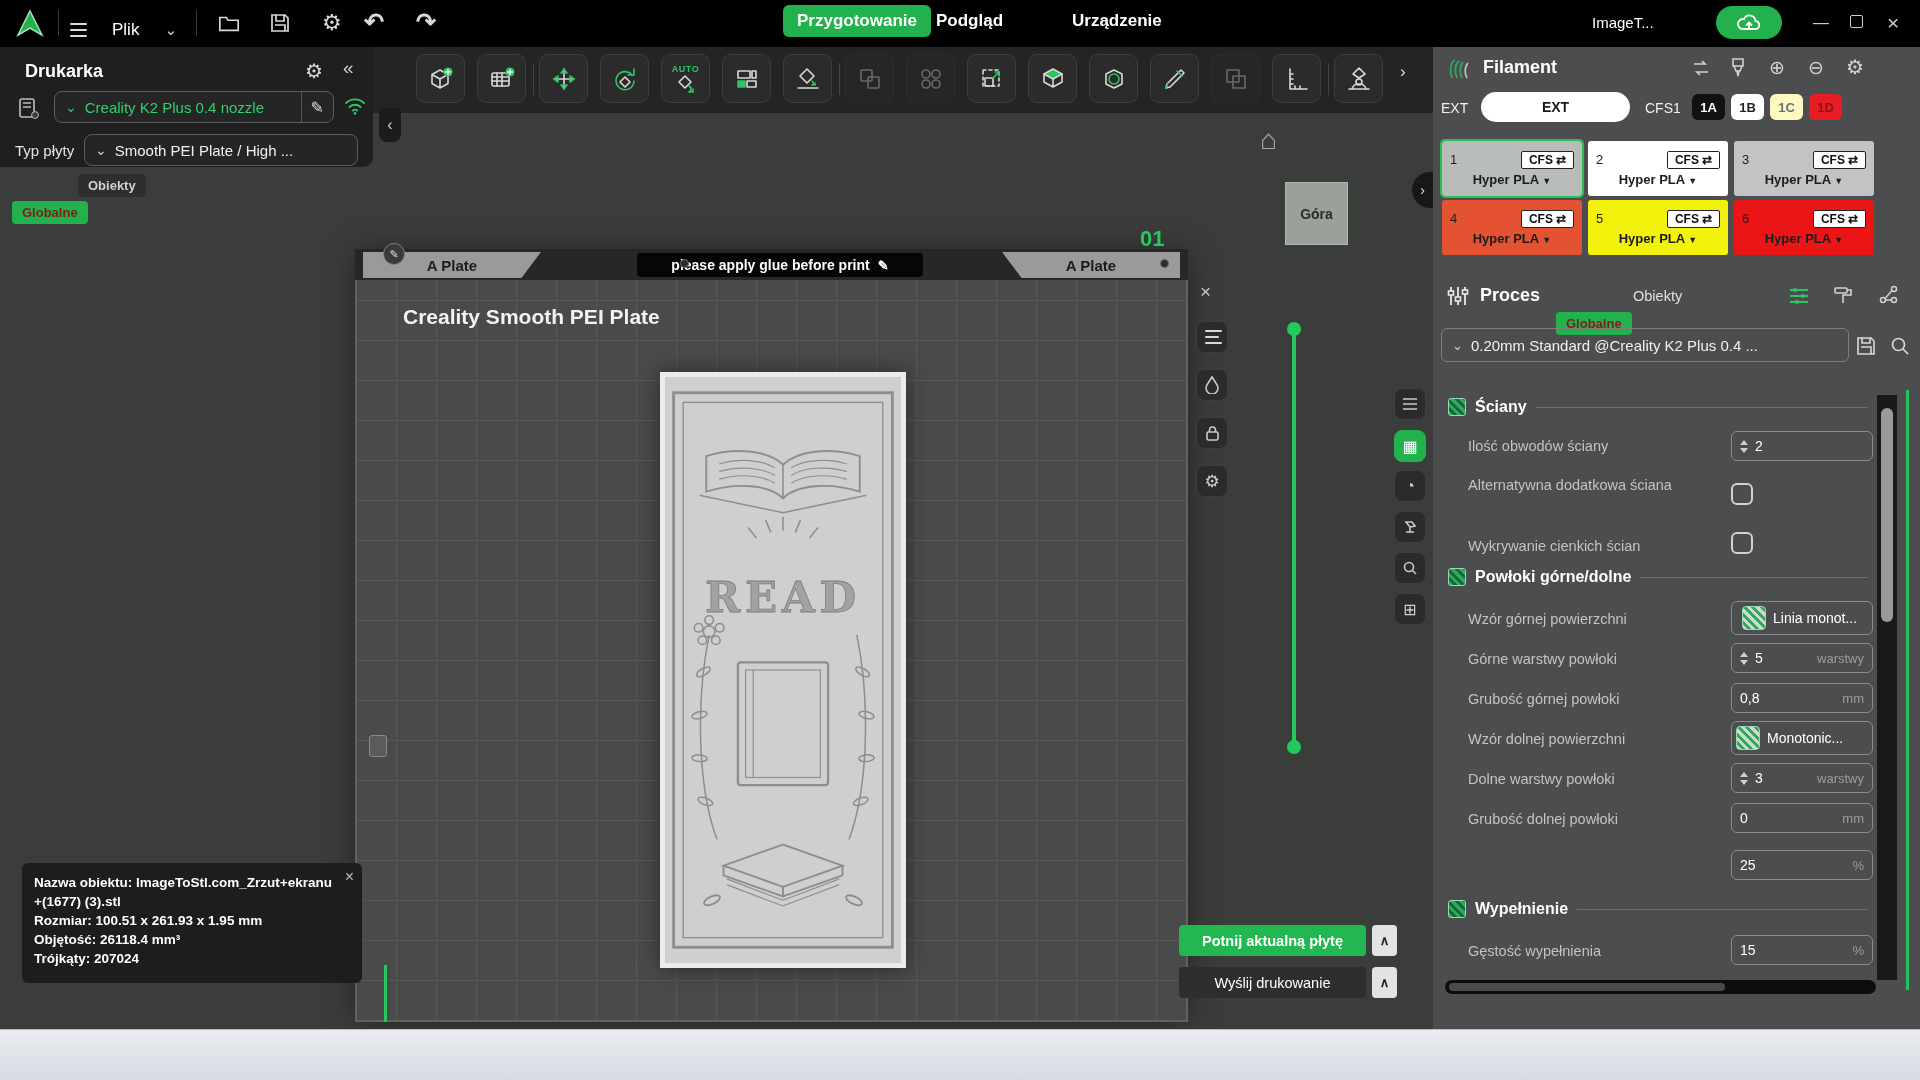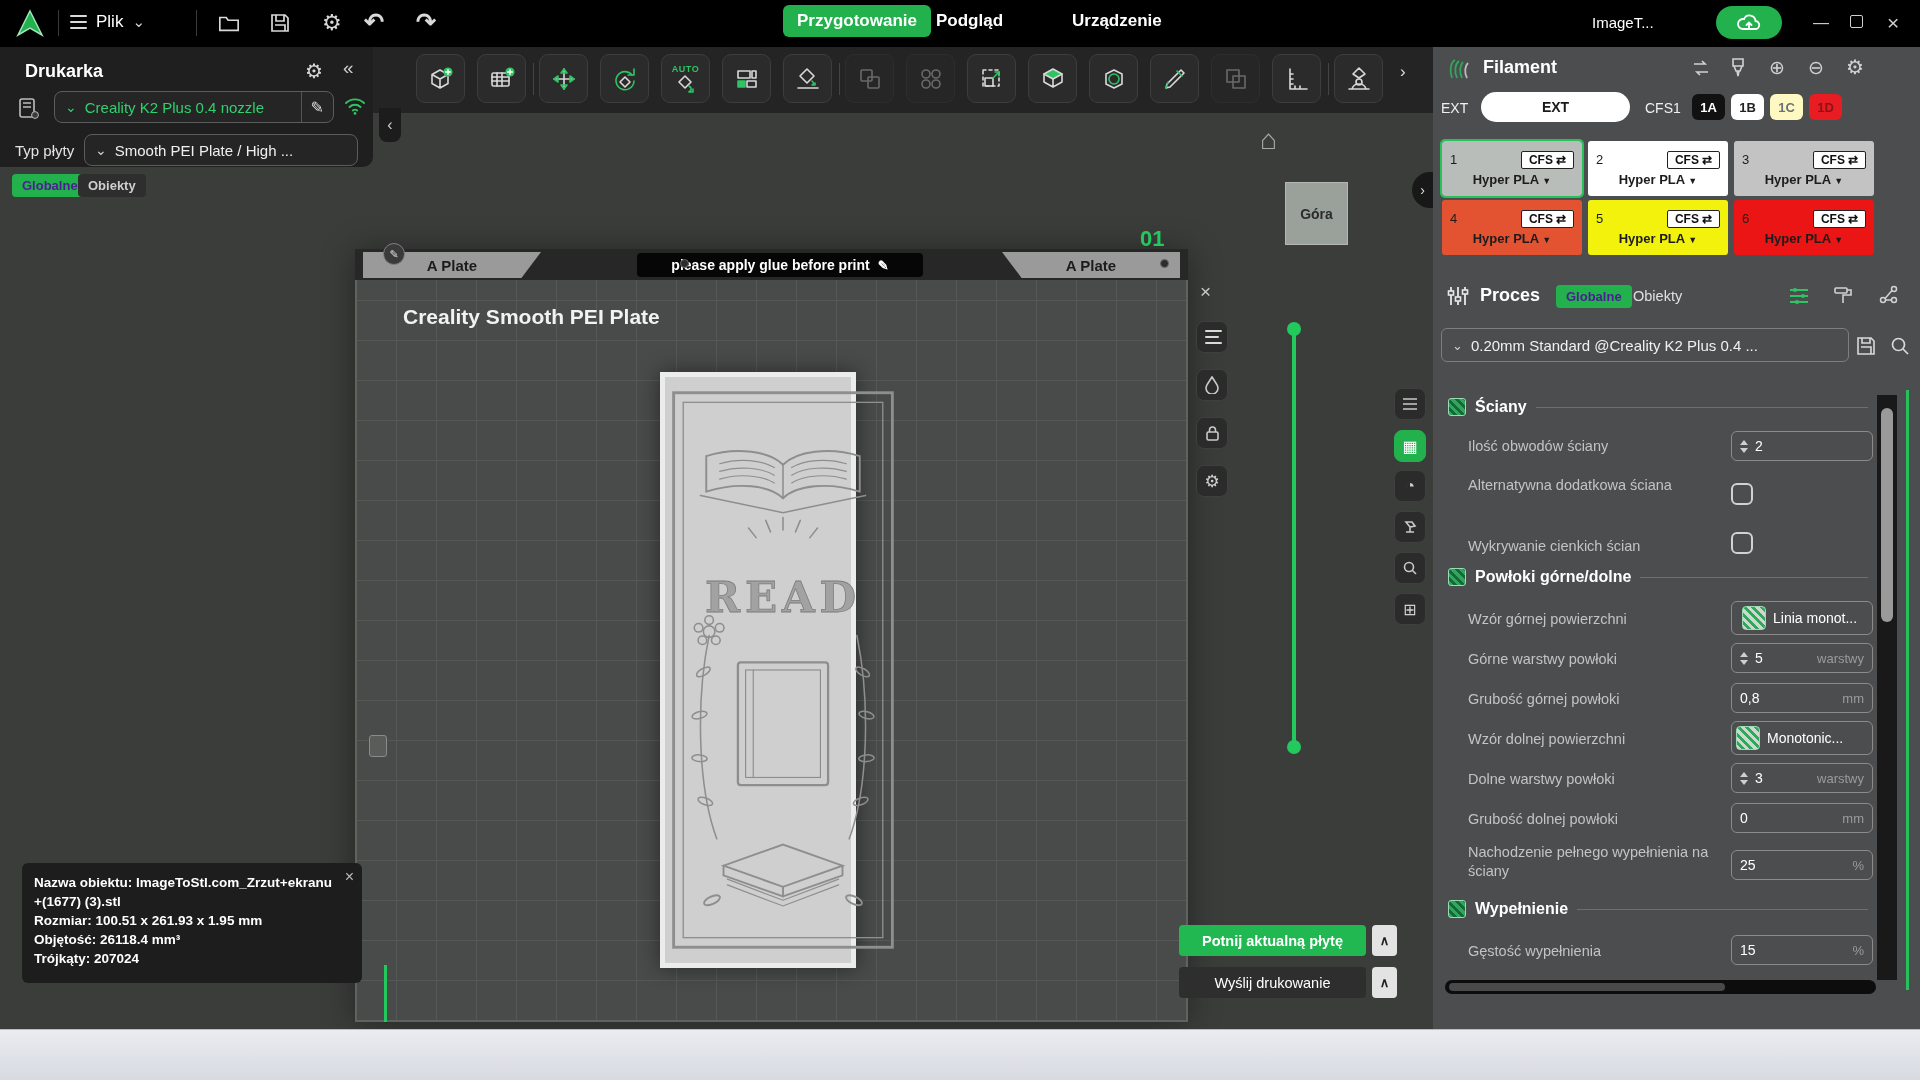--- a/index.html
+++ b/index.html
@@ -20,21 +20,21 @@
   .tab { color:#fff; font-size:17px; font-weight:bold; padding:6px 14px; border-radius:6px; }
   .tab.active { background:#23b14d; }
   .win-ctl { color:#cfcfcf; font-size:16px; }
 
   
   .lpanel { left:0; top:47px; width:373px; height:120px; background:#1e1f1e; border-radius:0 0 10px 0; }
   .lp-title { font-size:18px; font-weight:bold; color:#fff; }
   .selbox { border:1px solid #5c5c5c; border-radius:8px; background:#242524; height:32px; display:flex; align-items:center; }
   .green-txt { color:#31d06e; }
   .chip { border-radius:4px; font-size:13px; font-weight:bold; padding:4px 10px; }
-  .chip.on { background:#23b14d; color:#4c1d95; }
+  .chip.on { background:#23b14d; color:#7f1d1d;margin-top:27px; }
   .chip.off { background:#2d2e2d; color:#cfcfcf; }
 
   
   .toolstrip { left:373px; top:47px; width:1060px; height:66px; background:#232423; }
   .tool { position:absolute; top:7px; width:49px; height:49px; border:1px solid #3c3d3c; border-radius:9px;
           background:#2a2b2a; display:flex; align-items:center; justify-content:center; }
   .tool.dis { opacity:.38; }
   .tool svg { stroke:#d9d9d9; fill:none; stroke-width:1.6; stroke-linecap:round; stroke-linejoin:round; }
   .tsep { position:absolute; top:16px; width:1px; height:32px; background:#444; }
   .g { stroke:#2fc463 !important; }
@@ -48,21 +48,21 @@
     border:2px solid #5f625f; box-shadow:0 0 30px rgba(0,0,0,.4); }
   .plate-head { left:355px; top:249px; width:833px; height:31px; background:#272727; }
   .ptab { position:absolute; top:3px; height:26px; background:#9a9a9a; color:#1c1c1c; font-weight:bold;
           font-size:15px; display:flex; align-items:center; justify-content:center; }
   .glue { position:absolute; background:#060606; color:#fff; font-size:14px; font-weight:bold;
           border-radius:4px; display:flex; align-items:center; justify-content:center; gap:8px; }
   .screw { position:absolute; width:9px; height:9px; border-radius:50%; background:#2c2c2c; border:1px solid #6a6a6a; }
   .plate-name { color:#f2f2f2; font-size:21px; font-weight:bold; }
   .plate-num { color:#24c95e; font-size:22px; font-weight:bold; }
 
-  .model-card { left:660px; top:372px; width:196px; height:596px; background:#cfcfcf;
+  .model-card { left:660px; top:372px; width:246px; height:596px; background:#cfcfcf;
     border:5px solid #ececec; box-shadow:0 0 20px rgba(0,0,0,.45); }
   .model-card svg { stroke:#8e8e8e; fill:none; stroke-width:2; stroke-linecap:round; }
 
   .float-btn { background:#2a2b2a; border:1px solid #3e3f3e; border-radius:8px; display:flex;
     align-items:center; justify-content:center; color:#cfcfcf; }
   .rtool { position:absolute; left:1394px; width:32px; height:32px; }
   .rtool svg { stroke:#c9c9c9; fill:none; stroke-width:1.6; }
   .rtool.on { background:#23b14d; border-color:#23b14d; }
   .slider-line { left:1292px; top:329px; width:4px; height:418px; background:#24c95e; border-radius:2px; }
   .slider-dot { width:14px; height:14px; border-radius:50%; background:#24c95e; }
@@ -131,21 +131,21 @@
 </head>
 <body>
 
 <div id="stage">
 
   <div class="abs topbar">
     <svg class="abs" style="left:14px;top:8px" width="32" height="32" viewBox="0 0 32 32">
       <path d="M16 3 L28 27 L16 20 L4 27 Z" fill="#23b14d" stroke="#9fe7b8" stroke-width="1.5"></path>
     </svg>
     <div class="abs vsep" style="left:58px;top:10px"></div>
-    <div class="abs row" style="left:70px;top:12px;gap:9px">
+    <div class="abs row" style="left:70px;top:20px;gap:25px">
       <span class="hbars"></span>
       <span class="menu-txt">Plik</span>
       <span class="tb-ic" style="font-size:15px">⌄</span>
     </div>
     <div class="abs vsep" style="left:196px;top:10px"></div>
     <svg class="abs" style="left:218px;top:13px" width="22" height="20" viewBox="0 0 24 20">
       <path d="M2 4h7l2 3h11v11H2z" fill="none" stroke="#d9d9d9" stroke-width="1.8"></path>
     </svg>
     <svg class="abs" style="left:270px;top:13px" width="20" height="20" viewBox="0 0 20 20">
       <path d="M2 2h13l3 3v13H2z M6 2v6h8V2 M5 12h10v6" fill="none" stroke="#d9d9d9" stroke-width="1.7"></path>
@@ -638,21 +638,20 @@
         <i class="st-dn"></i>
       </span>
     <span>3</span>
     <span class="unit">warstwy</span>
   </div>
   <div class="abs plabel" style="top:810px">Grubość dolnej powłoki</div>
   <div class="abs ctrl" style="top:803px">
     <span>0</span>
     <span class="unit">mm</span>
   </div>
-  <div class="abs plabel" style="top:843px">Nachodzenie pełnego wypełnienia na ściany</div>
   <div class="abs ctrl" style="top:850px">
     <span>25</span>
     <span class="unit">%</span>
   </div>
 
   <div class="abs sec-head" style="left:1448px;top:900px;width:420px">
     <span class="sec-ic"></span>
     <span class="sec-title">Wypełnienie</span>
     <span class="sec-line"></span>
   </div>

